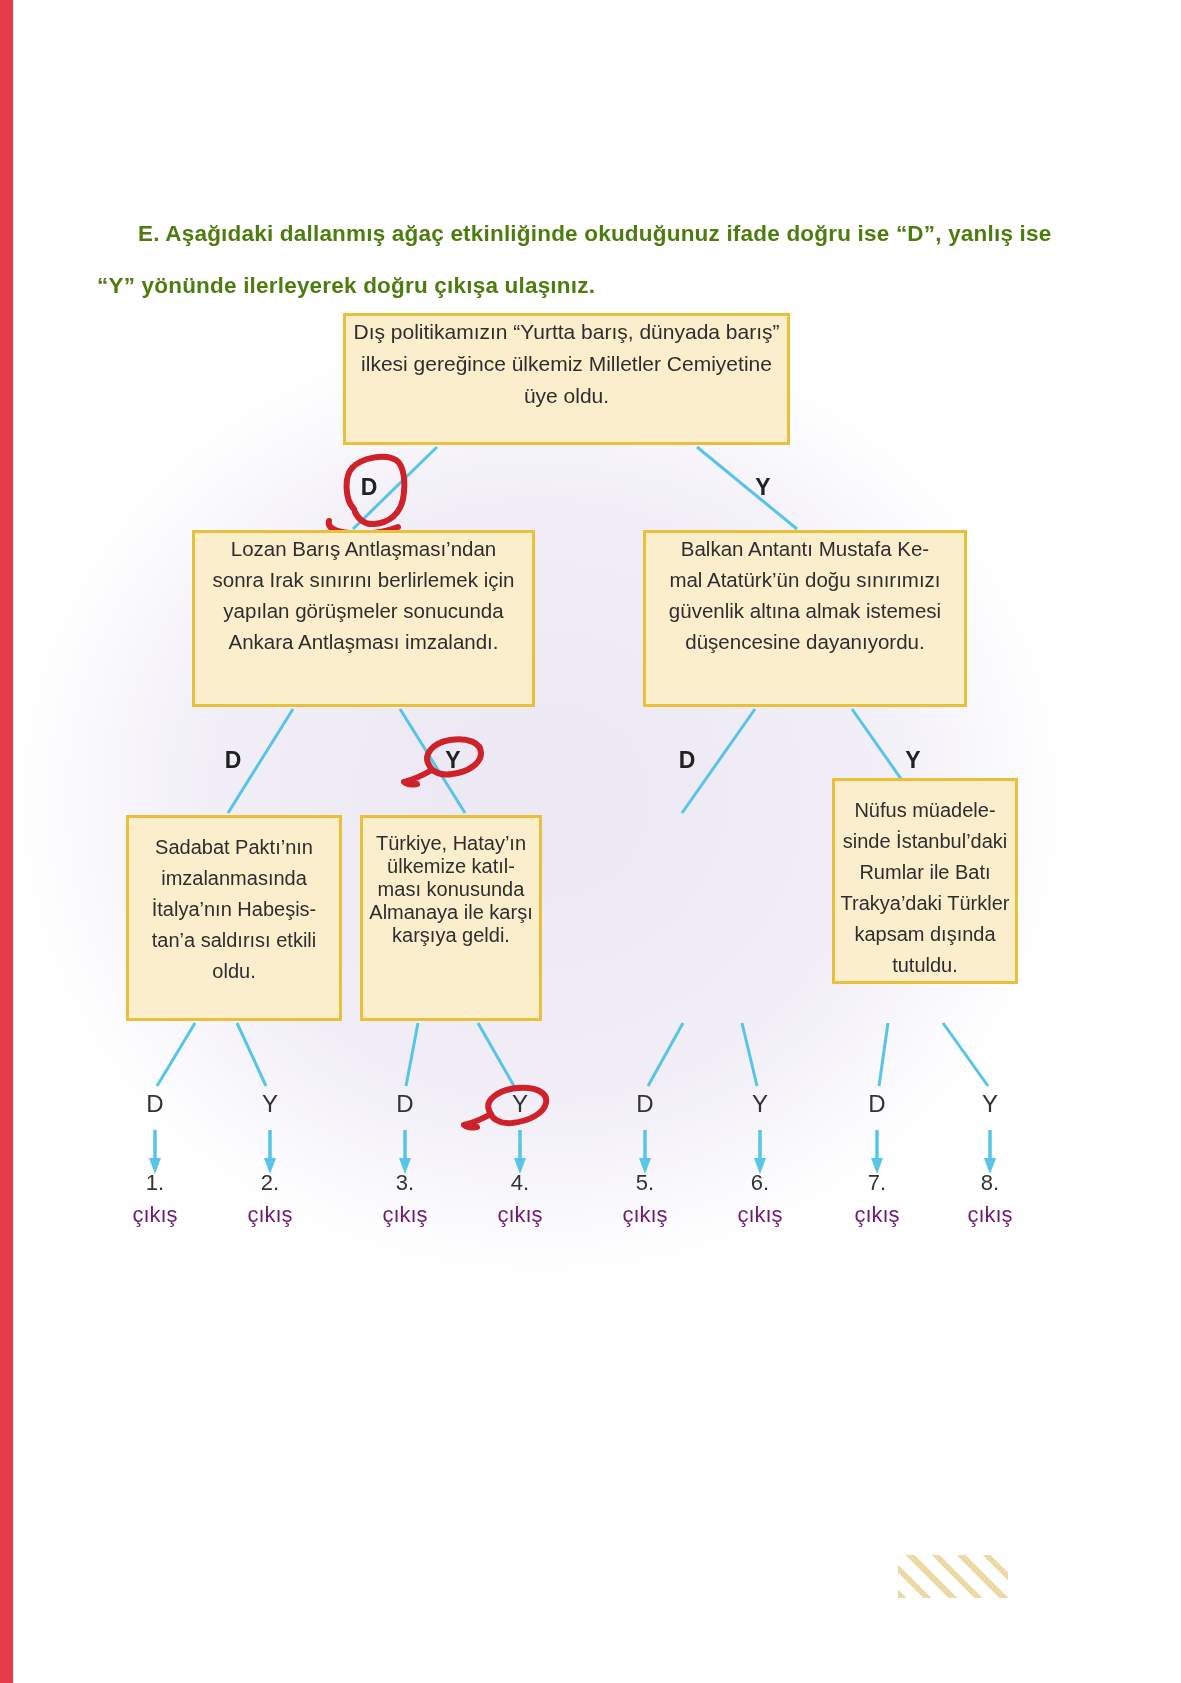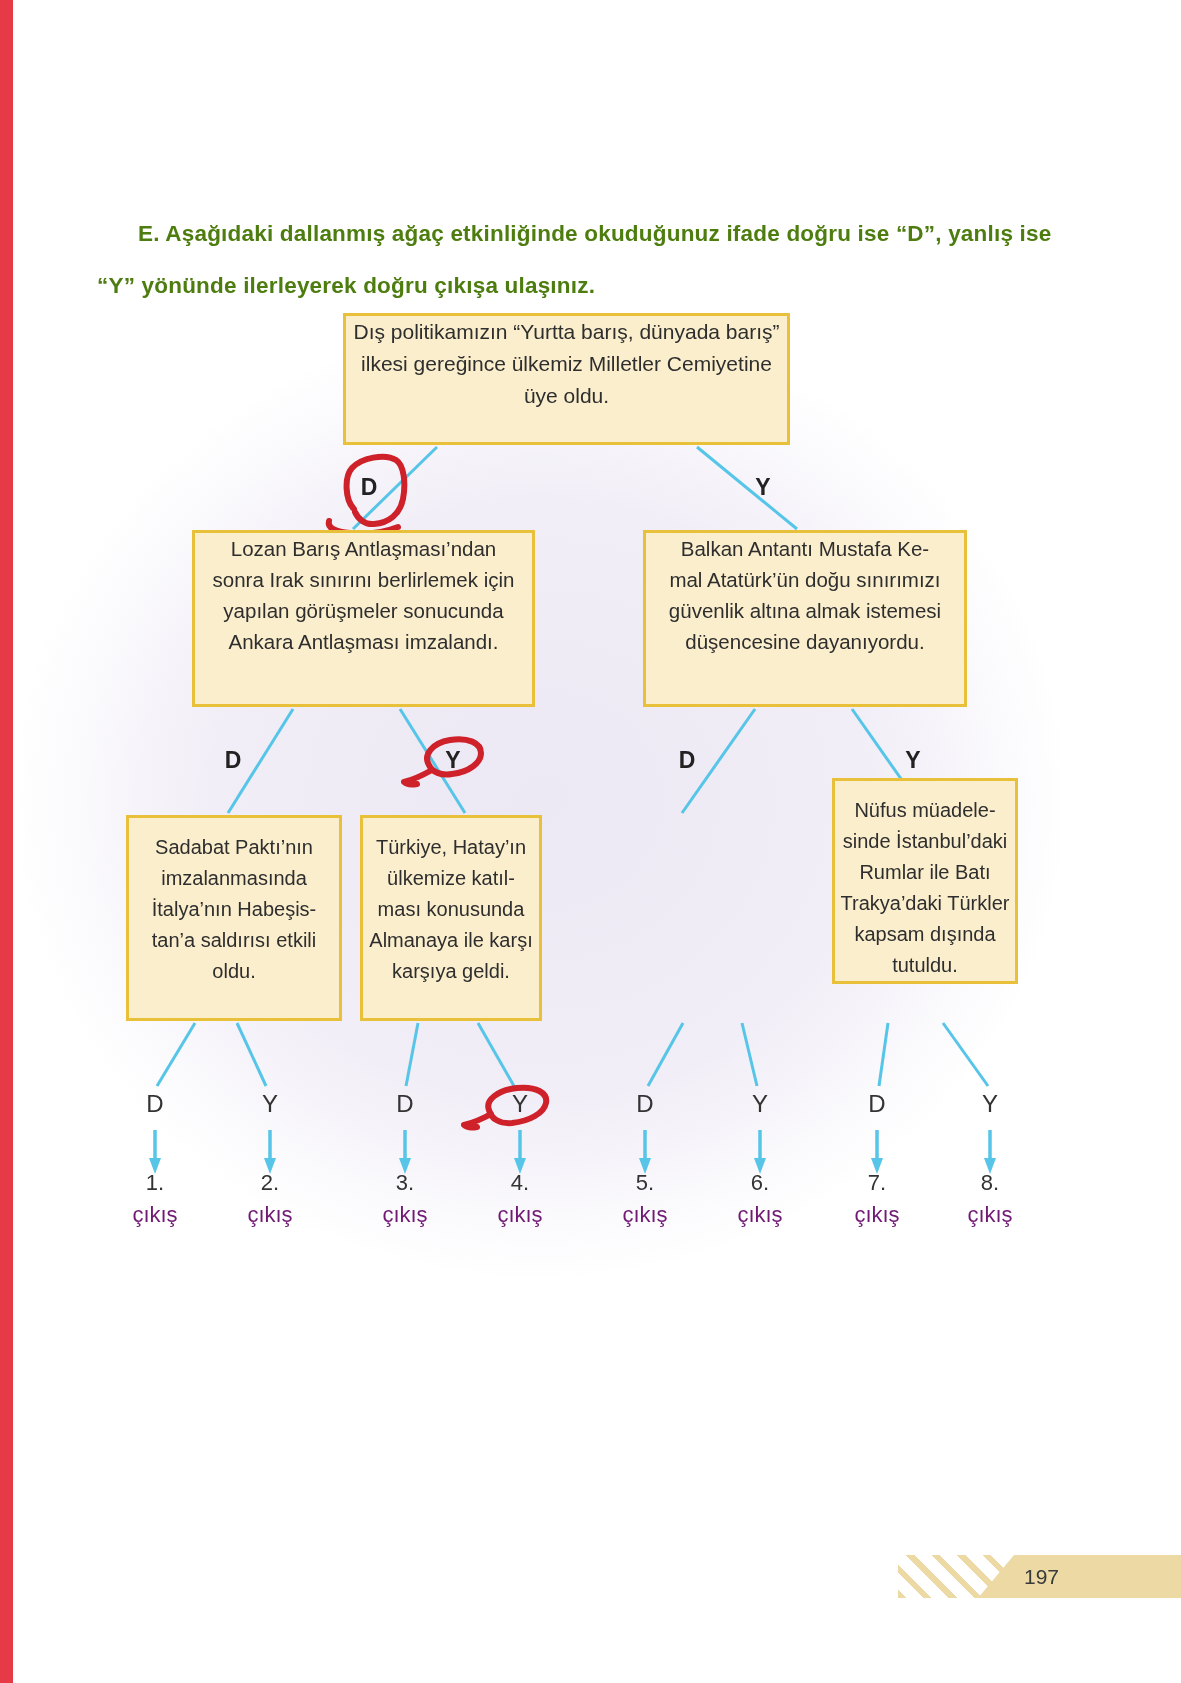--- a/index.html
+++ b/index.html
@@ -40,21 +40,21 @@
     display:flex;justify-content:center;
     text-align:center;color:#2e2e2e;
   }
   .tbox .tbox-text{white-space:pre-line;}
   .vcenter{}
   .vtop{align-items:flex-start;padding-top:14px;}
   #box-root{left:343px;top:313px;width:447px;height:132px;font-size:21px;line-height:32px;}
   #box-l2-left{left:192px;top:530px;width:343px;height:177px;font-size:20.5px;line-height:31px;}
   #box-l2-right{left:643px;top:530px;width:324px;height:177px;font-size:20.5px;line-height:31px;}
   #box-l3-1{left:114px;top:815px;width:216px;height:206px;font-size:20px;line-height:31px;margin-left:12px;}
-  #box-l3-2{left:360px;top:815px;width:182px;height:206px;font-size:20px;line-height:31px;}
+  #box-l3-2{left:360px;top:815px;width:182px;height:206px;font-size:20px;line-height:23px;}
   #box-l3-3{left:602px;top:815px;width:203px;height:206px;font-size:20px;line-height:31px;}
   #box-l3-4{left:832px;top:778px;width:186px;height:206px;font-size:20px;line-height:31px;}
 
   .branch-label{
     position:absolute;width:34px;height:30px;
     display:flex;align-items:center;justify-content:center;
     font-size:23px;font-weight:bold;color:#222;
   }
   .exit-letter{
     position:absolute;width:34px;height:32px;top:1088px;
@@ -207,17 +207,14 @@
   <div class="exit-label" style="left:119px;">çıkış</div>
   <div class="exit-label" style="left:234px;">çıkış</div>
   <div class="exit-label" style="left:369px;">çıkış</div>
   <div class="exit-label" style="left:484px;">çıkış</div>
   <div class="exit-label" style="left:609px;">çıkış</div>
   <div class="exit-label" style="left:724px;">çıkış</div>
   <div class="exit-label" style="left:841px;">çıkış</div>
   <div class="exit-label" style="left:954px;">çıkış</div>
 
   <div class="footer-stripes"></div>
-  <div class="footer-band">
-    <span>197</span>
-  </div>
 
 </div>
 
 </body></html>

